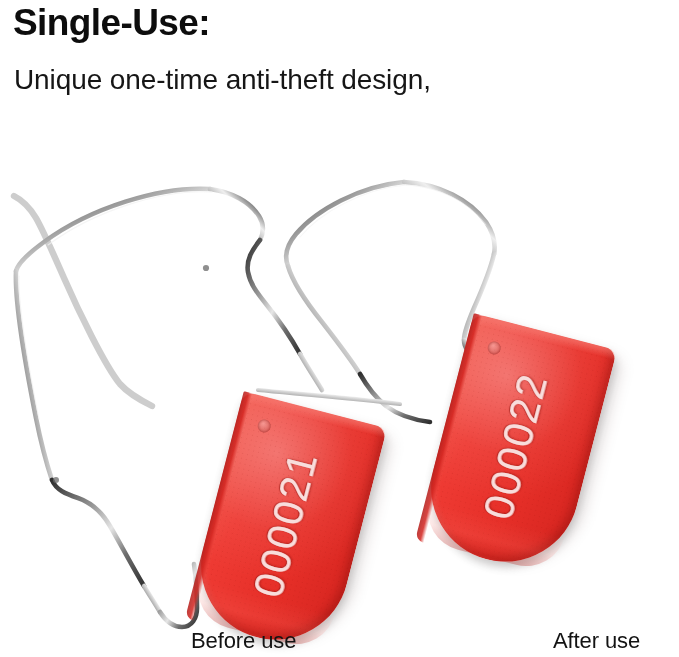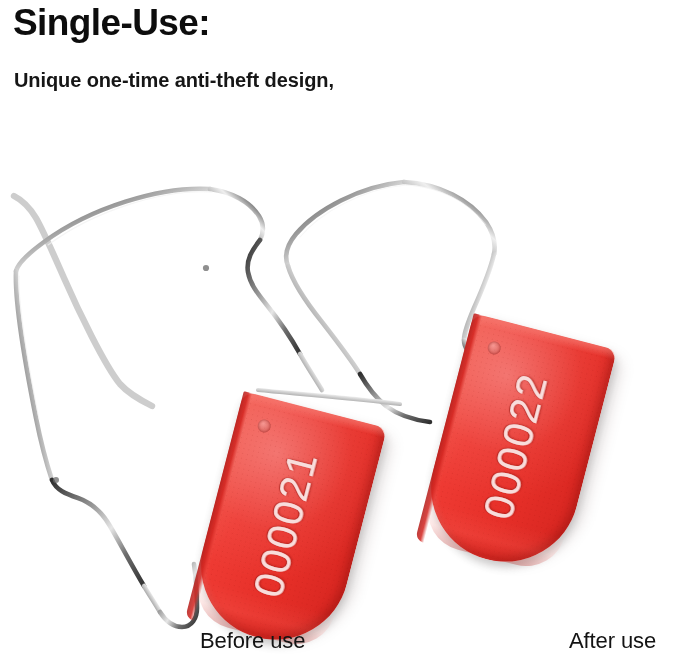--- a/index.html
+++ b/index.html
@@ -29,39 +29,39 @@
     font-weight: 700;
     letter-spacing: -0.6px;
     color: #0d0d0d;
     line-height: 1.12;
     white-space: nowrap;
   }
   #body-copy {
     position: absolute;
     left: 14px;
     top: 63px;
-    font-size: 20px;
-    font-weight: 700;
+    font-size: 28px;
+    font-weight: 400;
     color: #161616;
     line-height: 34px;
     letter-spacing: -0.1px;
   }
   #body-copy .line { white-space: nowrap; display: block; }
 
   
   .caption {
     position: absolute;
     font-size: 22px;
     font-weight: 400;
     color: #131313;
     white-space: nowrap;
     letter-spacing: -0.1px;
   }
-  #caption-before { left: 200px; top: 628px; }
-  #caption-after  { left: 569px; top: 628px; }
+  #caption-before { left: 191px; top: 628px; }
+  #caption-after  { left: 553px; top: 628px; }
 
   
   #photo {
     position: absolute;
     left: 0;
     top: 168px;
     width: 679px;
     height: 470px;
   }
   #photo svg { display: block; }

